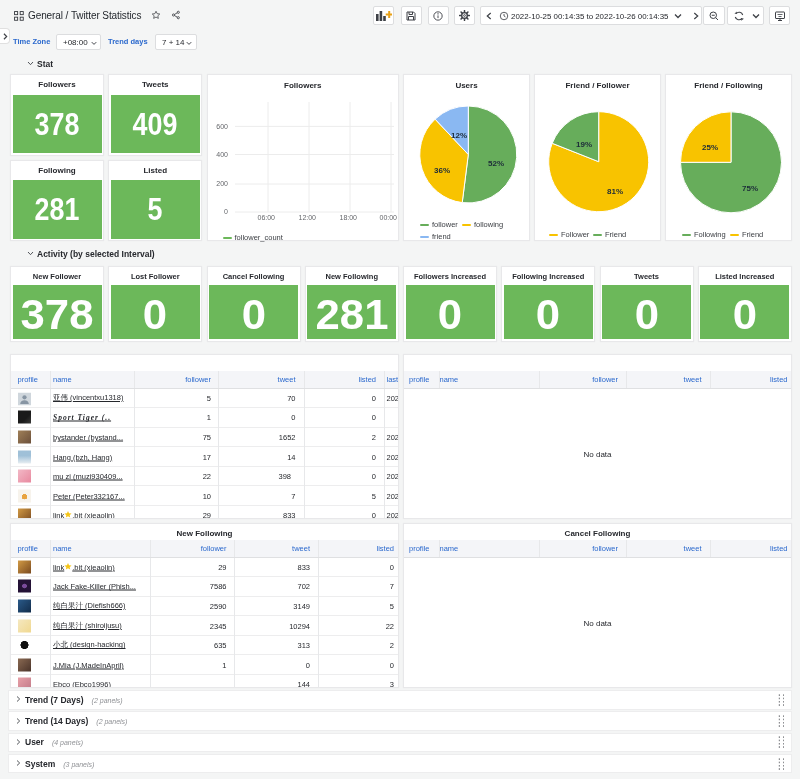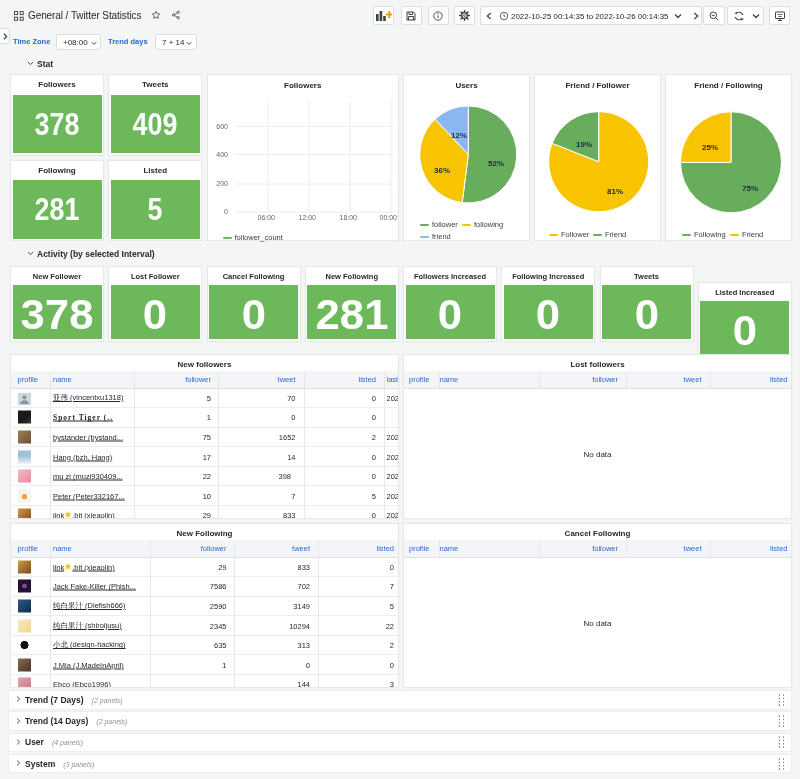--- a/index.html
+++ b/index.html
@@ -302,28 +302,27 @@
 <div class="panel" style="left:501.25px;top:266px;width:94px;height:75.5px;">
   <div class="ptitle" style="padding-top:5px;font-size:7.5px;">Following Increased</div>
   <div class="green abs" style="left:1.5px;right:1.5px;top:18px;bottom:1.5px;"></div>
   <div class="statnum abs" style="left:0;right:0;top:23.5px;font-size:42px;transform:scaleX(1.04);">0</div>
 </div>
 <div class="panel" style="left:599.50px;top:266px;width:94px;height:75.5px;">
   <div class="ptitle" style="padding-top:5px;font-size:7.5px;">Tweets</div>
   <div class="green abs" style="left:1.5px;right:1.5px;top:18px;bottom:1.5px;"></div>
   <div class="statnum abs" style="left:0;right:0;top:23.5px;font-size:42px;transform:scaleX(1.04);">0</div>
 </div>
-<div class="panel" style="left:697.75px;top:282px;width:94px;height:75.5px;">
+<div class="panel" style="left:697.75px;top:266px;width:94px;height:75.5px;">
   <div class="ptitle" style="padding-top:5px;font-size:7.5px;">Listed Increased</div>
   <div class="green abs" style="left:1.5px;right:1.5px;top:18px;bottom:1.5px;"></div>
   <div class="statnum abs" style="left:0;right:0;top:23.5px;font-size:42px;transform:scaleX(1.04);">0</div>
 </div>
 
 <div class="panel" style="left:10px;top:353.5px;width:389px;height:165px;overflow:hidden;">
-<div class="ptitle" style="padding-top:5.5px;">New followers</div>
 <div class="tblhead" style="left:0;top:16.5px;width:100%;height:17.5px;">
 <div class="th" style="left:6.5px;">profile</div>
 <div class="th" style="left:42px;">name</div>
 <div class="th" style="right:187px;">follower</div>
 <div class="th" style="right:102.5px;">tweet</div>
 <div class="th" style="right:22px;">listed</div>
 <div class="th" style="left:375.5px;">last</div>
 <div class="colline" style="left:38.75px;"></div>
 <div class="colline" style="left:122.75px;"></div>
 <div class="colline" style="left:206.7px;"></div>
@@ -337,21 +336,21 @@
           <path d="M2.2 11.5c0-2.4 1.9-3.8 4.3-3.8s4.3 1.4 4.3 3.8z" fill="#8795a3"></path>
         </svg></span>
       <span class="nm">亚伟 (vincentxu1318)</span>
       <span class="cell" style="right:187px;">5</span>
       <span class="cell" style="right:102.5px;">70</span>
       <span class="cell" style="right:22px;">0</span>
       <span class="cell" style="left:375.5px;">202</span>
 </div>
 <div class="row" style="left:0;top:53.6px;width:100%;height:19.6px;">
 <span class="av" style="background:linear-gradient(135deg,#1a1a1a 60%,#3a3a38);"></span>
-      <span class="nm"><span style="font-family:'Liberation Serif',serif;font-weight:700;letter-spacing:1px;">Sport Tiger (..</span></span>
+      <span class="nm"><span style="font-family:'Liberation Serif',serif;font-style:italic;font-weight:700;letter-spacing:1px;">Sport Tiger (..</span></span>
       <span class="cell" style="right:187px;">1</span>
       <span class="cell" style="right:102.5px;">0</span>
       <span class="cell" style="right:22px;">0</span>
 </div>
 <div class="row" style="left:0;top:73.2px;width:100%;height:19.6px;">
 <span class="av" style="background:linear-gradient(135deg,#a08058,#6b4f3a);"></span>
       <span class="nm">bystander (bystand...</span>
       <span class="cell" style="right:187px;">75</span>
       <span class="cell" style="right:102.5px;">1652</span>
       <span class="cell" style="right:22px;">2</span>
@@ -391,21 +390,20 @@
       <span class="cell" style="right:22px;">0</span>
       <span class="cell" style="left:375.5px;">202</span>
 </div>
 <div class="colline" style="left:38.75px;top:34px;height:130px;"></div>
     <div class="colline" style="left:122.75px;top:34px;height:130px;"></div>
     <div class="colline" style="left:206.7px;top:34px;height:130px;"></div>
     <div class="colline" style="left:292.5px;top:34px;height:130px;"></div>
     <div class="colline" style="left:372.5px;top:34px;height:130px;"></div>
   </div>
 <div class="panel" style="left:403px;top:353.5px;width:389px;height:165px;overflow:hidden;">
-<div class="ptitle" style="padding-top:5.5px;">Lost followers</div>
 <div class="tblhead" style="left:0;top:16.5px;width:100%;height:17.5px;">
 <div class="th" style="left:5px;">profile</div>
 <div class="th" style="left:35.5px;">name</div>
 <div class="th" style="right:173px;">follower</div>
 <div class="th" style="right:89.5px;">tweet</div>
 <div class="th" style="right:3.5px;">listed</div>
 <div class="colline" style="left:34.5px;"></div>
 <div class="colline" style="left:134.5px;"></div>
 <div class="colline" style="left:222px;"></div>
 <div class="colline" style="left:305.5px;"></div>

